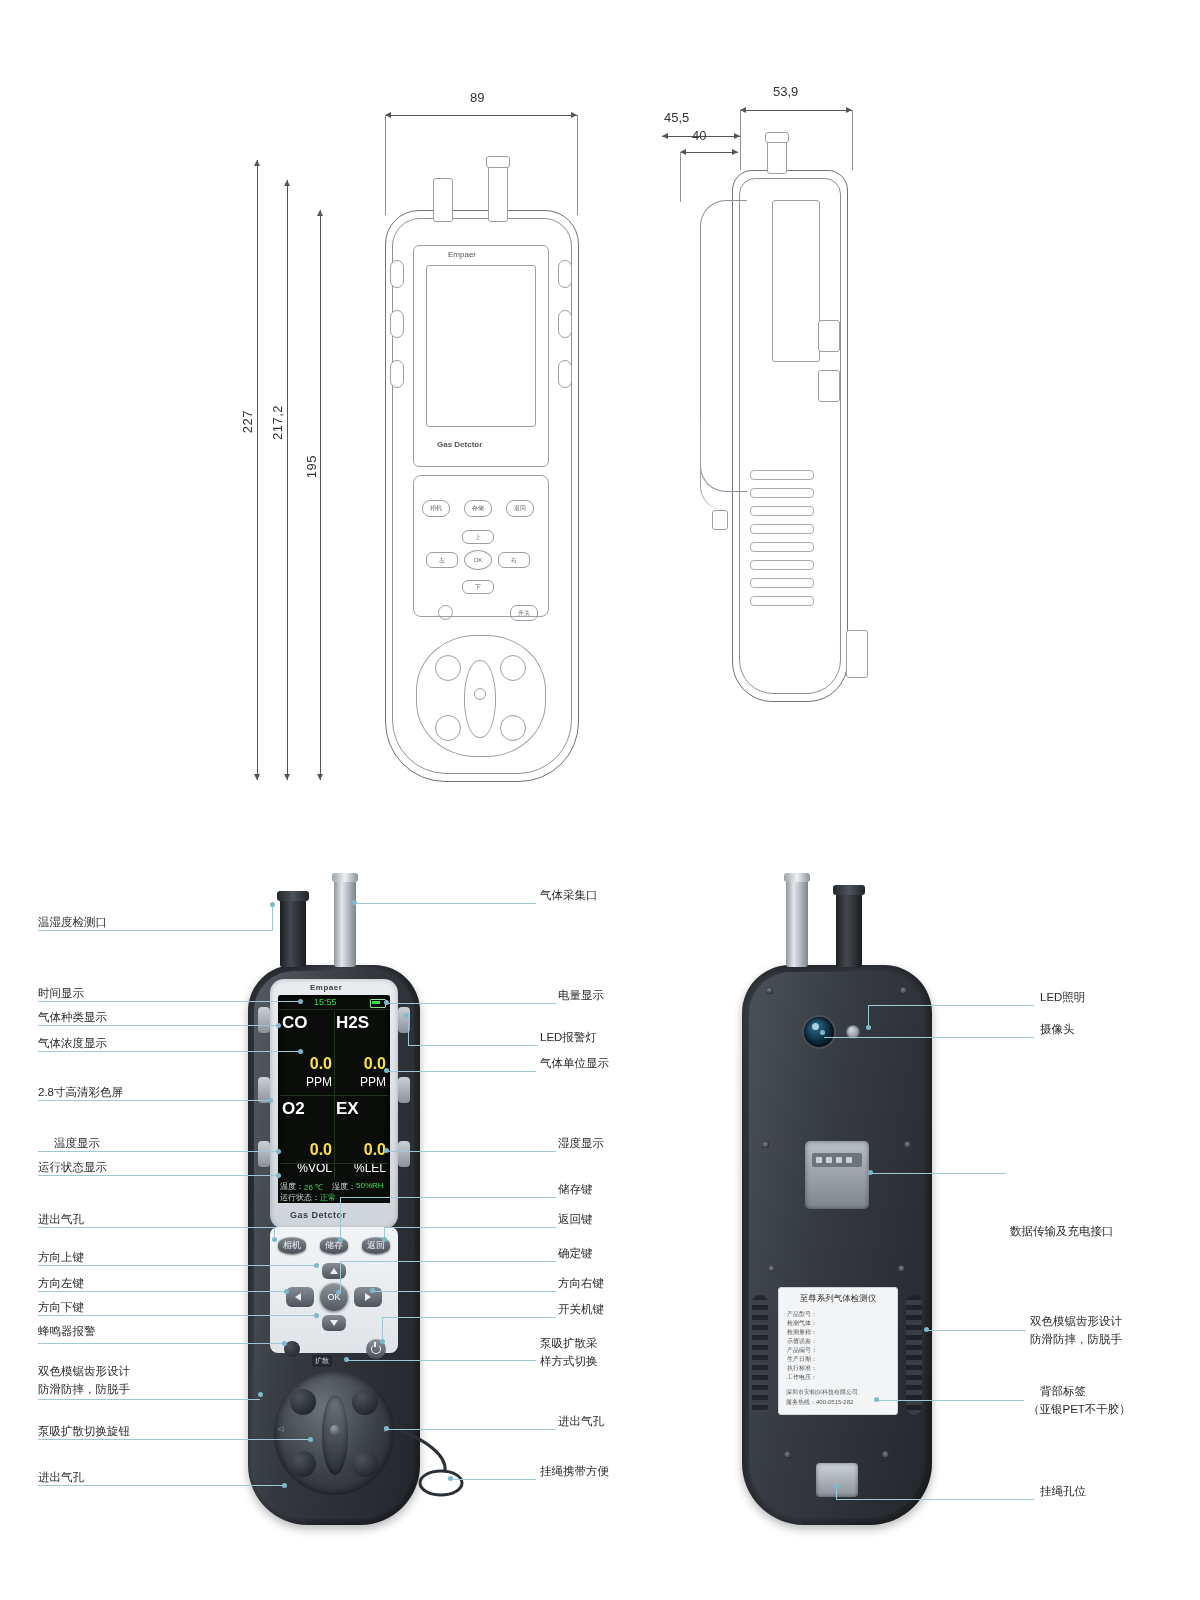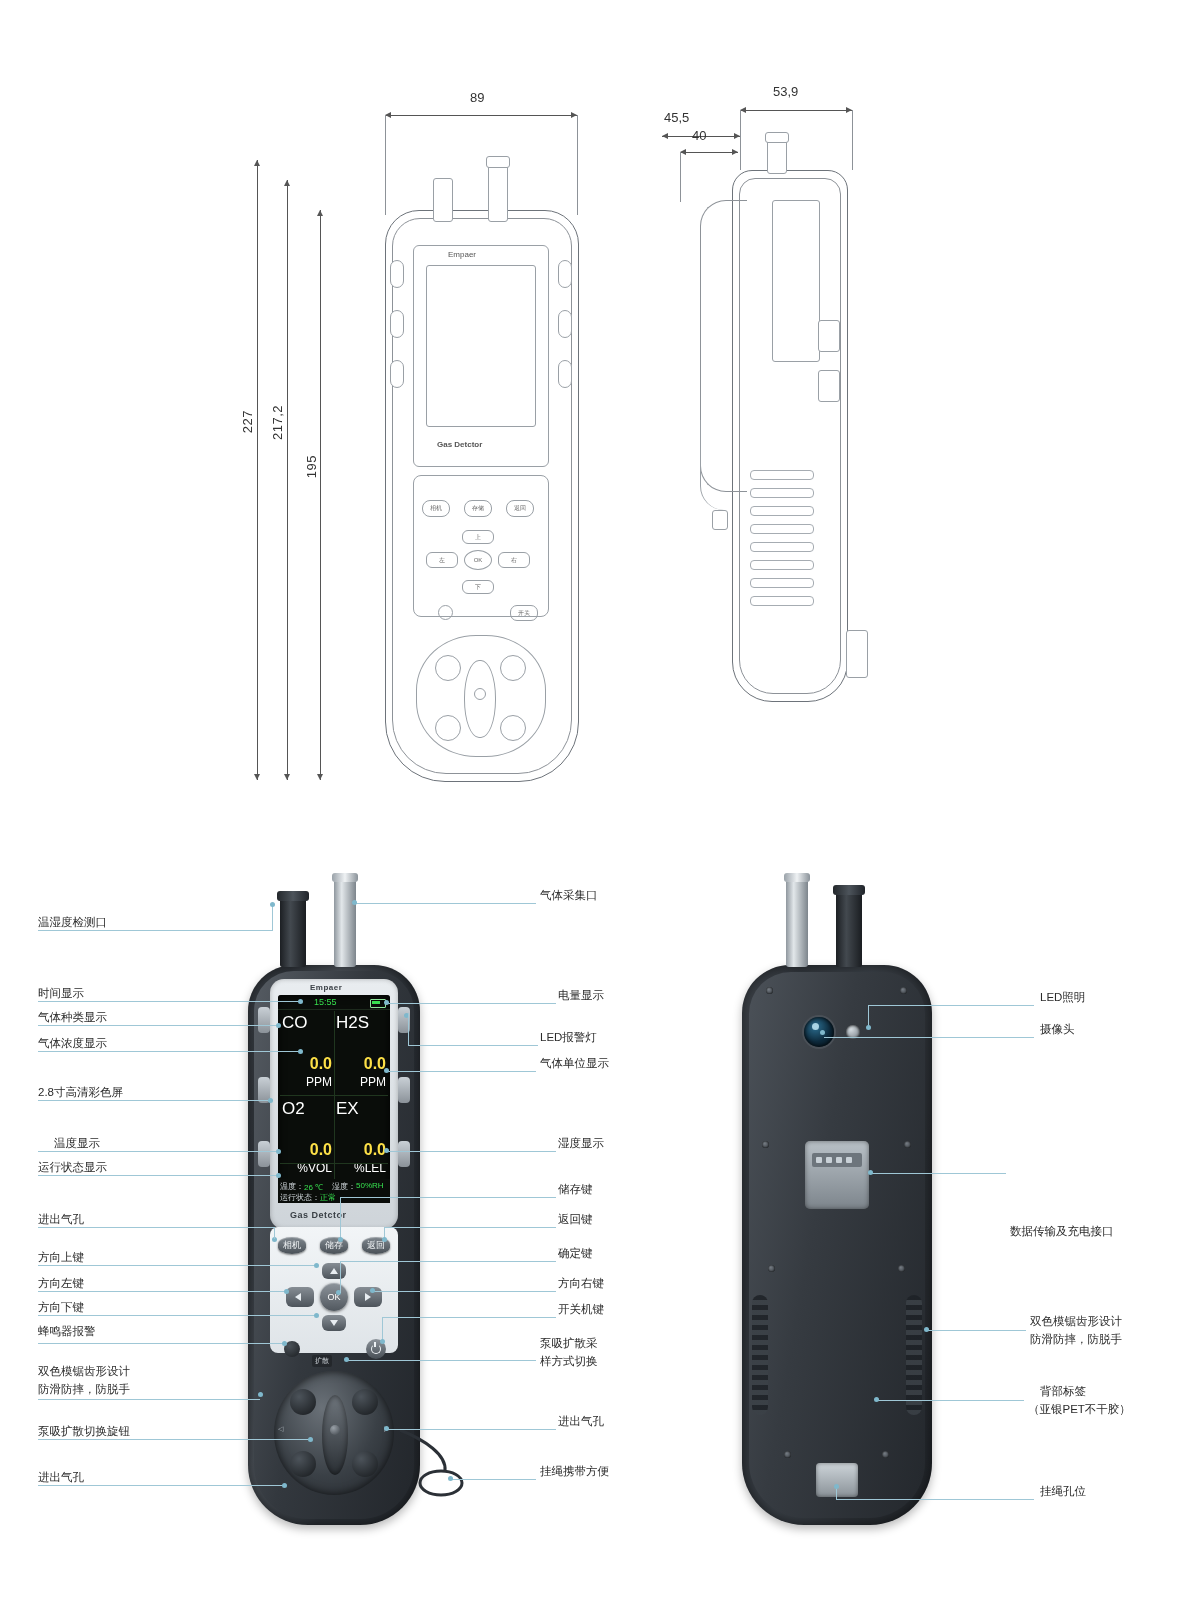--- a/index.html
+++ b/index.html
@@ -47,21 +47,21 @@
     position:absolute;
     background:linear-gradient(100deg,#434950 0%,#31363c 20%,#3b4148 45%,#2a2e33 75%,#22262b 100%);
     border-radius:48px 48px 62px 62px;
     box-shadow:inset 0 0 16px rgba(0,0,0,.62), 0 4px 10px rgba(0,0,0,.28);
   }
   .bezel{
     position:absolute;background:linear-gradient(180deg,#e9edf0,#ced4d9);
     border-radius:14px;box-shadow:inset 0 0 5px rgba(0,0,0,.25);
   }
   .lcd{position:absolute;background:#0a0d0a;border-radius:3px;box-shadow:inset 0 0 8px #000;}
-  .gas-name{color:#ffffff;font-weight:normal;font-size:17px;font-family:"Liberation Sans",sans-serif;}
+  .gas-name{color:#ffffff;font-weight:bold;font-size:17px;font-family:"Liberation Sans",sans-serif;}
   .gas-val{color:#fde047;font-weight:bold;font-size:16px;text-align:right;}
   .gas-unit{color:#ffffff;font-size:12px;text-align:right;}
   .lcd-time{color:#36df4d;font-size:9px;}
   .lcd-bot{font-size:8px;color:#cfd6da;}
   .grn{color:#37e04f;}
   .keypad{position:absolute;background:linear-gradient(180deg,#f2f5f7,#dfe4e8);border-radius:10px;}
   .btn{position:absolute;border-radius:50%/40%;background:linear-gradient(180deg,#7f878e,#4a5158);
        color:#f2f5f7;font-size:9px;display:flex;align-items:center;justify-content:center;
        box-shadow:0 1px 2px rgba(0,0,0,.5), inset 0 1px 0 rgba(255,255,255,.25);}
   .ok-btn{position:absolute;border-radius:50%;background:linear-gradient(180deg,#8d949b,#51585f);
@@ -449,20 +449,35 @@
     <div class="abs" style="left:70px;top:58px;width:7px;height:7px;border-radius:50%;background:#bfe6f5;opacity:.85;"></div>
     <div class="abs" style="left:104px;top:60px;width:14px;height:14px;border-radius:50%;background:radial-gradient(circle at 35% 30%,#d6dde2,#6e767d);box-shadow:inset 0 0 3px #000;"></div>
 
     <div class="abs" style="left:63px;top:176px;width:64px;height:68px;border-radius:5px;background:linear-gradient(180deg,#b9c1c7,#7d858c);box-shadow:inset 0 0 5px rgba(0,0,0,.45);"></div>
     <div class="abs" style="left:70px;top:188px;width:50px;height:14px;border-radius:2px;background:#6d757c;"></div>
     <div class="abs" style="left:74px;top:192px;width:6px;height:6px;border-radius:1px;background:#c9d1d7;"></div>
     <div class="abs" style="left:84px;top:192px;width:6px;height:6px;border-radius:1px;background:#c9d1d7;"></div>
     <div class="abs" style="left:94px;top:192px;width:6px;height:6px;border-radius:1px;background:#c9d1d7;"></div>
     <div class="abs" style="left:104px;top:192px;width:6px;height:6px;border-radius:1px;background:#c9d1d7;"></div>
 
+    <div class="label-box" style="left:36px;top:322px;width:118px;height:126px;">
+      <div class="label-title" style="margin-top:5px;">至尊系列气体检测仪</div>
+      <div style="position:absolute;left:8px;top:22px;">
+        <div class="label-line">产品型号：</div>
+        <div class="label-line">检测气体：</div>
+        <div class="label-line">检测量程：</div>
+        <div class="label-line">示值误差：</div>
+        <div class="label-line">产品编号：</div>
+        <div class="label-line">生产日期：</div>
+        <div class="label-line">执行标准：</div>
+        <div class="label-line">工作电压：</div>
+      </div>
+      <div class="label-line" style="position:absolute;left:7px;top:100px;">深圳市安帕尔科技有限公司</div>
+      <div class="label-line" style="position:absolute;left:7px;top:110px;">服务热线：400-0515-282</div>
+    </div>
 
     <div class="abs" style="left:74px;top:498px;width:42px;height:34px;border-radius:4px;background:linear-gradient(180deg,#cdd4d9,#8a9298);box-shadow:inset 0 0 4px rgba(0,0,0,.45);"></div>
 
     <div class="abs" style="left:10px;top:330px;width:16px;height:120px;background:repeating-linear-gradient(180deg,#1d2126 0 5px,#3b4147 5px 10px);border-radius:8px;opacity:.85;"></div>
     <div class="abs" style="left:164px;top:330px;width:16px;height:120px;background:repeating-linear-gradient(180deg,#1d2126 0 5px,#3b4147 5px 10px);border-radius:8px;opacity:.85;"></div>
 
     <div class="abs" style="left:44px;top:-86px;width:22px;height:88px;background:linear-gradient(90deg,#8f979e,#e2e7ea 35%,#7d858c);border-radius:3px;"></div>
     <div class="abs" style="left:42px;top:-92px;width:26px;height:9px;border-radius:3px;background:linear-gradient(90deg,#9aa2a9,#eff2f4,#8a9299);"></div>
     <div class="abs" style="left:94px;top:-74px;width:26px;height:76px;background:linear-gradient(90deg,#1c1f23,#43494f 40%,#1a1d21);border-radius:4px 4px 2px 2px;"></div>
     <div class="abs" style="left:91px;top:-80px;width:32px;height:10px;border-radius:3px;background:linear-gradient(90deg,#24282c,#4d545b,#20242a);"></div>

